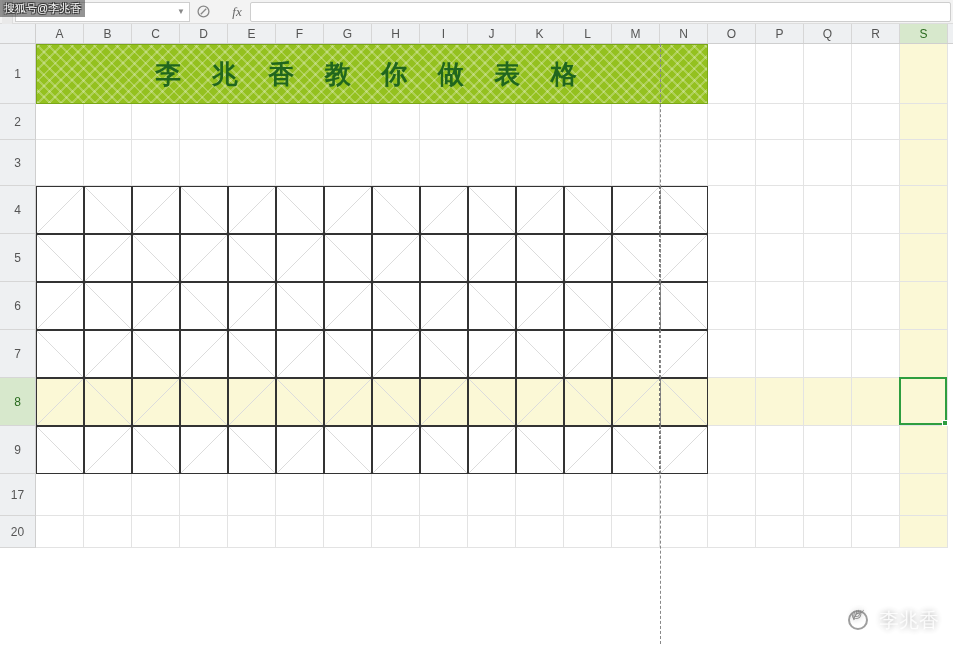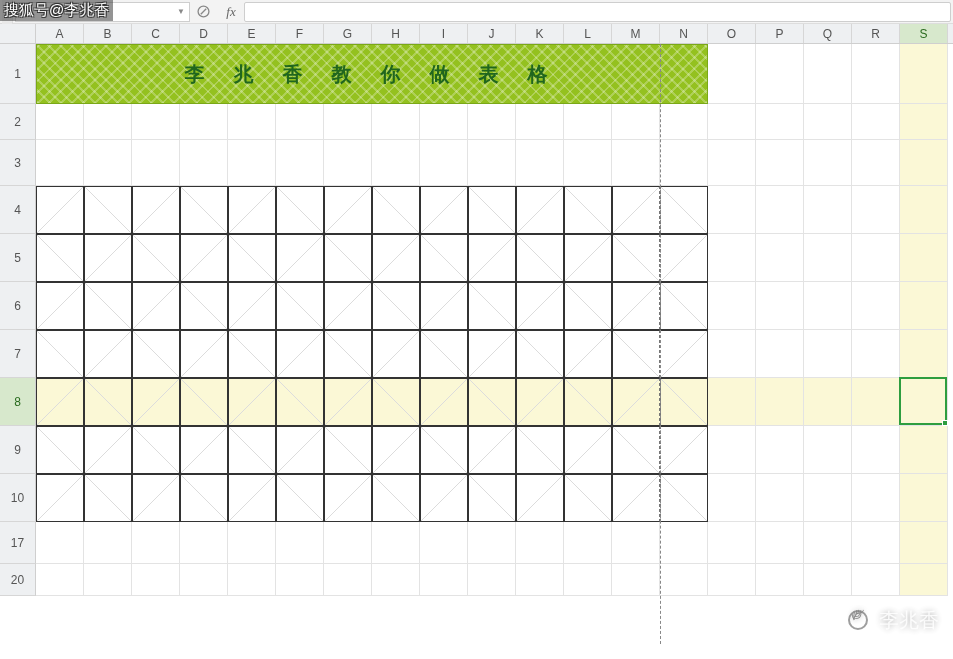--- a/index.html
+++ b/index.html
@@ -36,21 +36,21 @@
     position: relative;
   }
   .name-box .dd {
     margin-left: auto;
     font-size: 8px;
     color: #888;
   }
   .fx-group {
     display: flex;
     align-items: center;
-    gap: 6px;
+    gap: 12px;
   }
   .fx-btn {
     width: 22px; height: 20px;
     display:flex;align-items:center;justify-content:center;
     color:#666;
   }
   .formula-input {
     flex: 1;
     height: 20px;
     background: #fff;
@@ -129,21 +129,21 @@
   .title-cell::before {
     content: "";
     position:absolute; inset:0;
     background-image:
       repeating-linear-gradient(45deg, rgba(255,255,255,0.25) 0 2px, transparent 2px 8px),
       repeating-linear-gradient(-45deg, rgba(255,255,255,0.25) 0 2px, transparent 2px 8px);
   }
   .title-text {
     position:relative;
     font-family: "KaiTi","STKaiti","楷体",serif;
-    font-size: 20px;
+    font-size: 26px;
     color: #20661e;
     font-weight: 600;
     letter-spacing: 12px;
   }
 
   
   .xcell {
     border: 1px solid #333 !important;
     background:#fff;
     position:relative;
@@ -186,21 +186,21 @@
     pointer-events:none;
   }
 
   
   .wm-tl {
     position:absolute;
     top:0; left:0;
     padding:1px 4px;
     background: rgba(60,60,60,.55);
     color:#fff;
-    font-size:15px;
+    font-size:11px;
     text-shadow: -1px -1px 0 #333, 1px -1px 0 #333, -1px 1px 0 #333, 1px 1px 0 #333;
     z-index:50;
   }
   .wm-br {
     position:absolute;
     right:14px; bottom:24px;
     display:flex; align-items:center; gap:6px;
     color: rgba(255,255,255,.85);
     font-size: 20px;
     z-index:50;
@@ -445,42 +445,20 @@
       <div class="cell xcell x-bl" style="width: 48px; border-top: 1px solid rgb(51, 51, 51); border-left: 1px solid rgb(51, 51, 51);"></div>
       <div class="cell xcell x-br" style="width: 48px; border-top: 1px solid rgb(51, 51, 51); border-left: 1px solid rgb(51, 51, 51);"></div>
       <div class="cell xcell dashed-right x-bl" style="width: 48px; border-top: 1px solid rgb(51, 51, 51); border-left: 1px solid rgb(51, 51, 51);"></div>
       <div class="cell xcell dashed-left x-br" style="width: 48px; border-top: 1px solid rgb(51, 51, 51); border-left: 1px dashed rgb(119, 119, 119);"></div>
       <div class="cell" style="width: 48px;"></div>
       <div class="cell" style="width: 48px;"></div>
       <div class="cell" style="width: 48px;"></div>
       <div class="cell" style="width: 48px;"></div>
       <div class="cell hl-col" style="width: 48px;"></div>
     </div>
-    <div class="row" style="height: 48px;">
-      <div class="row-h">10</div>
-      <div class="cell xcell x-tl" style="width: 48px; border-top: 1px solid rgb(51, 51, 51);"></div>
-      <div class="cell xcell x-tr" style="width: 48px; border-top: 1px solid rgb(51, 51, 51); border-left: 1px solid rgb(51, 51, 51);"></div>
-      <div class="cell xcell x-tl" style="width: 48px; border-top: 1px solid rgb(51, 51, 51); border-left: 1px solid rgb(51, 51, 51);"></div>
-      <div class="cell xcell x-tr" style="width: 48px; border-top: 1px solid rgb(51, 51, 51); border-left: 1px solid rgb(51, 51, 51);"></div>
-      <div class="cell xcell x-tl" style="width: 48px; border-top: 1px solid rgb(51, 51, 51); border-left: 1px solid rgb(51, 51, 51);"></div>
-      <div class="cell xcell x-tr" style="width: 48px; border-top: 1px solid rgb(51, 51, 51); border-left: 1px solid rgb(51, 51, 51);"></div>
-      <div class="cell xcell x-tl" style="width: 48px; border-top: 1px solid rgb(51, 51, 51); border-left: 1px solid rgb(51, 51, 51);"></div>
-      <div class="cell xcell x-tr" style="width: 48px; border-top: 1px solid rgb(51, 51, 51); border-left: 1px solid rgb(51, 51, 51);"></div>
-      <div class="cell xcell x-tl" style="width: 48px; border-top: 1px solid rgb(51, 51, 51); border-left: 1px solid rgb(51, 51, 51);"></div>
-      <div class="cell xcell x-tr" style="width: 48px; border-top: 1px solid rgb(51, 51, 51); border-left: 1px solid rgb(51, 51, 51);"></div>
-      <div class="cell xcell x-tl" style="width: 48px; border-top: 1px solid rgb(51, 51, 51); border-left: 1px solid rgb(51, 51, 51);"></div>
-      <div class="cell xcell x-tr" style="width: 48px; border-top: 1px solid rgb(51, 51, 51); border-left: 1px solid rgb(51, 51, 51);"></div>
-      <div class="cell xcell dashed-right x-tl" style="width: 48px; border-top: 1px solid rgb(51, 51, 51); border-left: 1px solid rgb(51, 51, 51);"></div>
-      <div class="cell xcell dashed-left x-tr" style="width: 48px; border-top: 1px solid rgb(51, 51, 51); border-left: 1px dashed rgb(119, 119, 119);"></div>
-      <div class="cell" style="width: 48px;"></div>
-      <div class="cell" style="width: 48px;"></div>
-      <div class="cell" style="width: 48px;"></div>
-      <div class="cell" style="width: 48px;"></div>
-      <div class="cell hl-col" style="width: 48px;"></div>
-    </div>
     <div class="row" style="height: 42px;">
       <div class="row-h">17</div>
       <div class="cell" style="width: 48px;"></div>
       <div class="cell" style="width: 48px;"></div>
       <div class="cell" style="width: 48px;"></div>
       <div class="cell" style="width: 48px;"></div>
       <div class="cell" style="width: 48px;"></div>
       <div class="cell" style="width: 48px;"></div>
       <div class="cell" style="width: 48px;"></div>
       <div class="cell" style="width: 48px;"></div>

